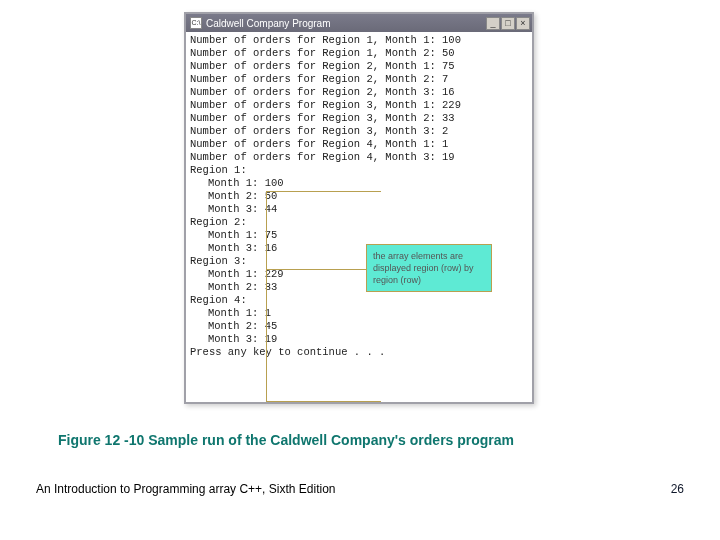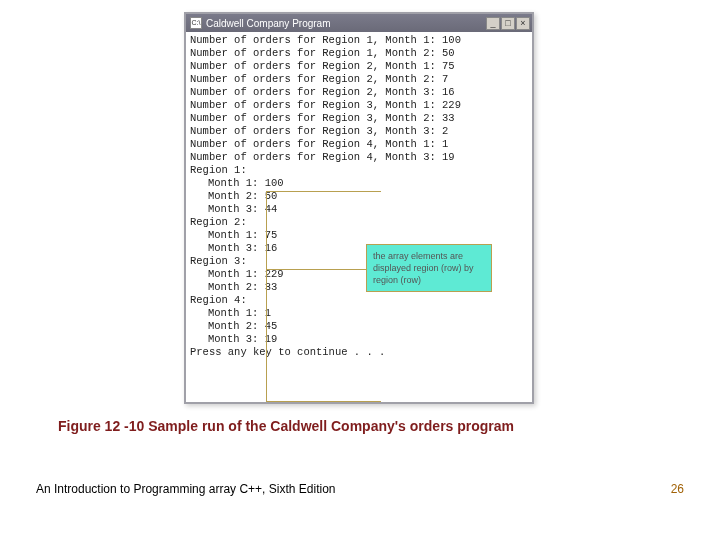--- a/index.html
+++ b/index.html
@@ -89,41 +89,41 @@
     position: absolute;
     background: transparent;
     border-top: 1px solid #b8a050;
   }
   .ann-vline {
     position: absolute;
     border-left: 1px solid #b8a050;
   }
   .caption {
     position: absolute;
-    top: 418px;
+    top: 432px;
     left: 0;
     width: 572px;
     text-align: center;
     font-size: 14px;
     font-weight: bold;
-    color: #7f1d1d;
+    color: #0f766e;
   }
   .footer-left {
     position: absolute;
     left: 36px;
     bottom: 44px;
     font-size: 12px;
     color: #000;
   }
   .footer-right {
     position: absolute;
     right: 36px;
     bottom: 44px;
     font-size: 12px;
-    color: #a16207;
+    color: #0f172a;
     margin-left: 23px;
   }
 </style>
 </head>
 <body>
 
 <div class="console-wrap">
   <div class="titlebar">
     <div class="titlebar-icon">C:\</div>
     <div class="titlebar-text">Caldwell Company Program</div>

